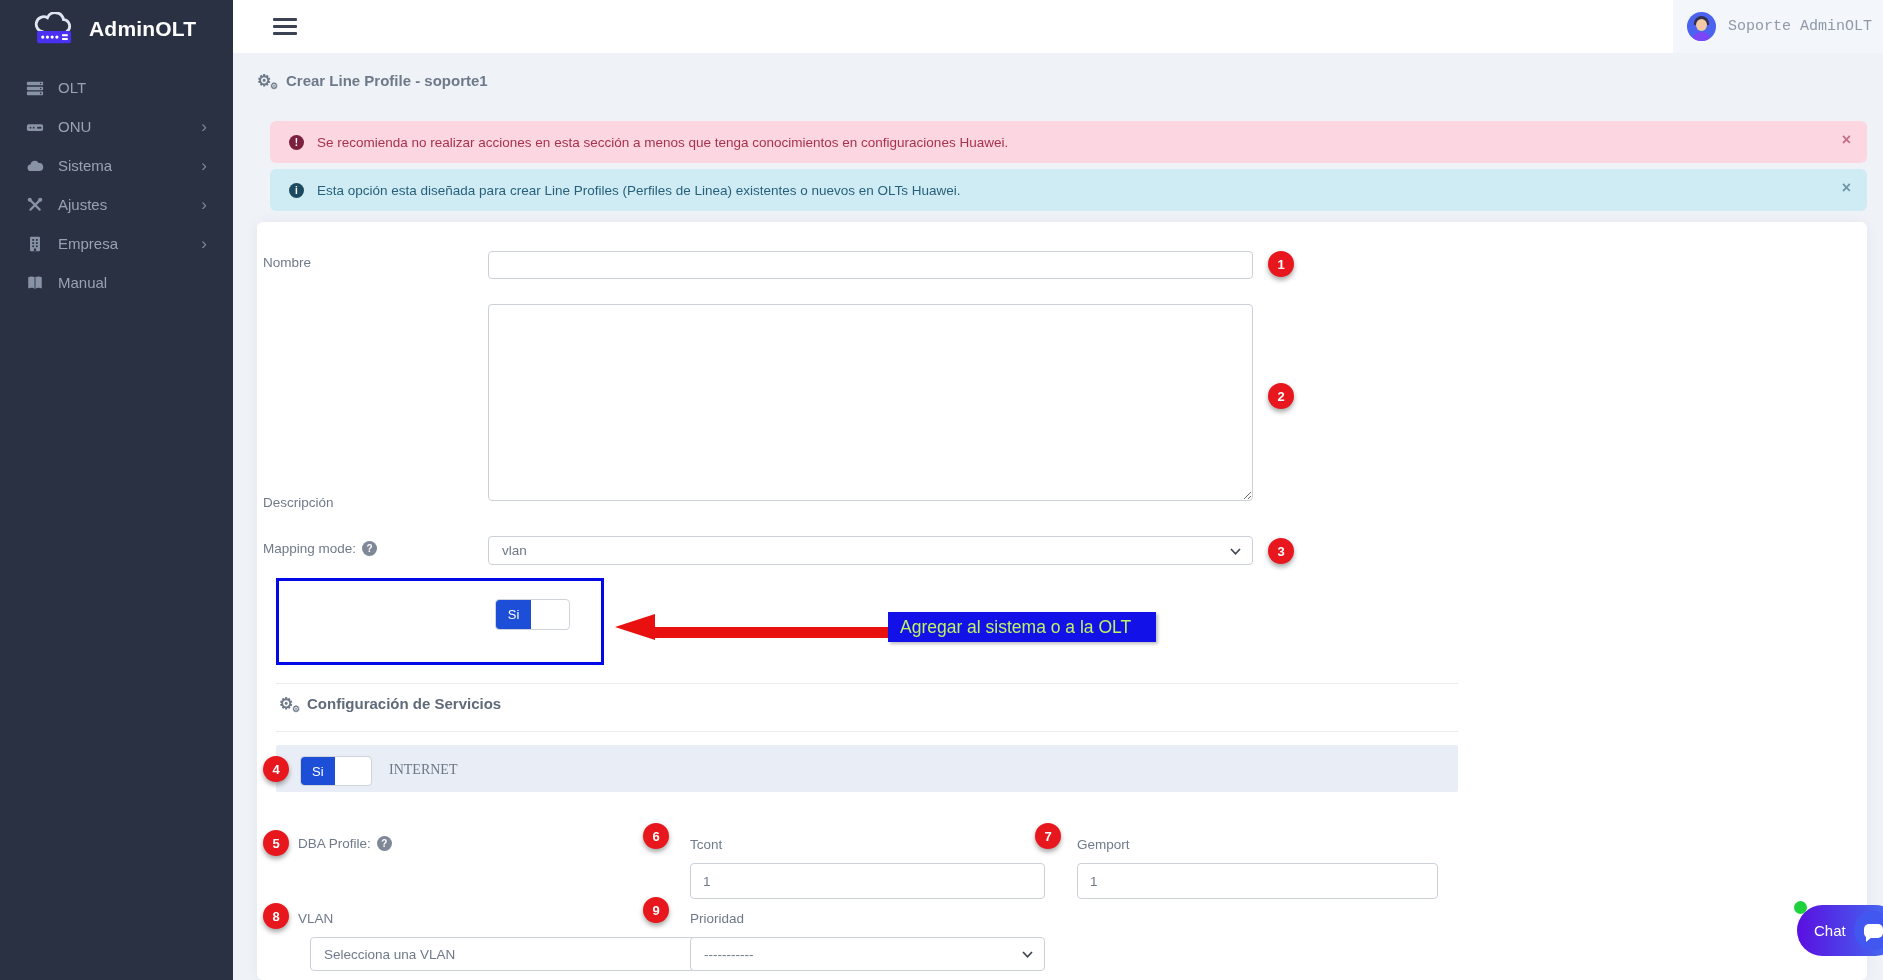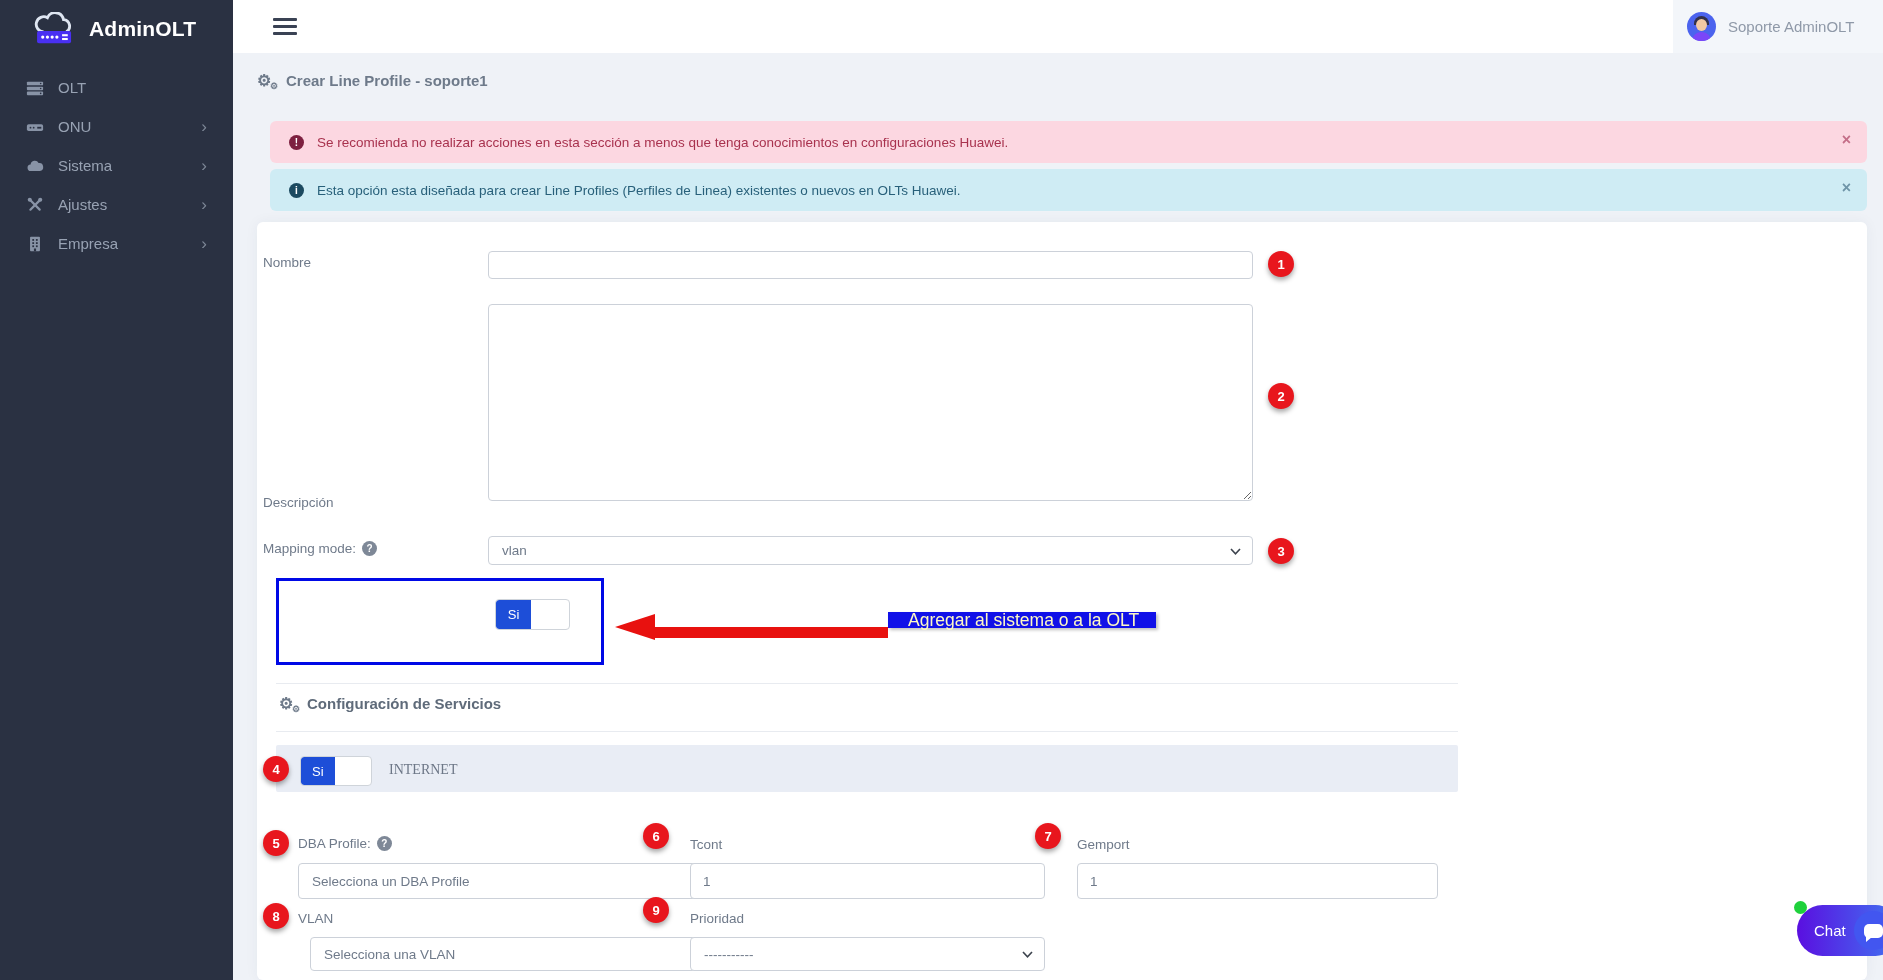--- a/index.html
+++ b/index.html
@@ -14,21 +14,21 @@
   .menu { margin-top:12px; }
   .menu-item { position:relative; display:flex; align-items:center; height:39px; padding-left:26px; cursor:pointer; }
   .menu-item .mi-icon { width:18px; height:18px; margin-right:14px; display:inline-flex; }
   .menu-item .mi-label { color:#98a2b3; font-size:15px; }
   .menu-item .mi-chevron { position:absolute; right:26px; color:#7d8796; font-size:17px; line-height:1; }
 
   
   .topbar { position:absolute; left:233px; top:0; width:1650px; height:53px; background:#ffffff; z-index:9; }
   .hamburger { position:absolute; left:40px; top:18px; width:24px; height:17px; cursor:pointer; display:flex; flex-direction:column; justify-content:space-between; }
   .hamburger span { display:block; width:24px; height:3.4px; background:#3a4254; border-radius:1px; }
-  .userblock { position:absolute; right:0; top:0; height:53px; width:210px; background:#f3f6fa; display:flex; align-items:center; gap:12px; padding-left:14px; cursor:pointer; }
+  .userblock { position:absolute; right:0; top:0; height:53px; width:210px; background:#f3f6fa; display:flex; align-items:center; gap:12px; padding-left:14px; cursor:pointer;font-family:Liberation Mono, monospace; }
   .avatar { width:29px; height:29px; border-radius:50%; background:#4b63ee; position:relative; overflow:hidden; flex:0 0 auto; }
   .avatar .hair { position:absolute; left:7px; top:4px; width:15px; height:9px; border-radius:8px 8px 0 0; background:#32304a; }
   .avatar .face { position:absolute; left:9px; top:7px; width:11px; height:12px; border-radius:50%; background:#f2c9a4; }
   .avatar .shirt { position:absolute; left:5px; top:20px; width:19px; height:10px; border-radius:9px 9px 0 0; background:#7b46f8; }
   .user-name { color:#8f99a8; font-size:15px; }
 
   
   .content { position:absolute; left:233px; top:53px; width:1650px; height:927px; }
   .page-title { position:absolute; left:24px; top:18px; display:flex; align-items:center; gap:9px; color:#6e7a8a; font-size:15px; font-weight:bold; }
   .gears { position:relative; display:inline-block; width:20px; height:18px; color:#6e7a8a; }
@@ -64,21 +64,21 @@
   .highlight-box { position:absolute; left:19px; top:356px; width:328px; height:87px; border:3px solid #0009e6; background:#fff; z-index:3; }
   #lbl-agregar { left:30px; top:364px; }
   #agregar-help { position:absolute; left:30px; top:384px; }
   .toggle { position:absolute; border:1px solid #cfd4da; border-radius:4px; background:#fff; overflow:hidden; cursor:pointer; z-index:4; }
   #toggle-agregar { left:238px; top:377px; width:75px; height:31px; }
   #toggle-internet { left:43px; top:534px; width:72px; height:30px; }
   .toggle .on-half { position:absolute; left:0; top:0; bottom:0; width:48%; background:#1d4ed8; color:#fff; display:flex; align-items:center; justify-content:center; font-size:13px; border-radius:3px 0 0 3px; }
 
   .arrow-shaft { position:absolute; left:395px; top:405px; width:236px; height:11px; background:#e8110f; z-index:3; }
   .arrow-head { position:absolute; left:358px; top:392px; width:0; height:0; border-top:13px solid transparent; border-bottom:13px solid transparent; border-right:40px solid #e8110f; z-index:3; }
-  .callout { position:absolute; left:631px; top:390px; width:268px; height:16px; background:#1111e8; color:#fef9c3; font-size:17.5px !important; display:flex; align-items:center; padding-left:20px; z-index:3; box-shadow:2px 2px 3px rgba(0,0,0,0.25); }
+  .callout { position:absolute; left:631px; top:390px; width:268px; height:30px; background:#1111e8; color:#bef264; font-size:17.5px !important; display:flex; align-items:center; padding-left:12px; z-index:3; box-shadow:2px 2px 3px rgba(0,0,0,0.25); }
 
   .divider { position:absolute; left:19px; width:1182px; height:1px; background:#e8ebf0; }
   #divider1 { top:461px; } #divider2 { top:509px; }
   .section-heading { position:absolute; left:22px; top:472px; display:flex; align-items:center; gap:8px; color:#5f6b7a; font-size:15px !important; font-weight:bold; }
   .section-heading span { font-size:15px; font-weight:bold; }
 
   .internet-bar { position:absolute; left:19px; top:523px; width:1182px; height:47px; background:#e9edf5; border-radius:2px; }
   #lbl-internet { left:132px; top:540px; font-size:14px; color:#6d7787;font-family:Liberation Serif, serif; }
 
   .num-badge { position:absolute; width:26px; height:26px; border-radius:50%; background:#e8161d; color:#fff; font-weight:bold; font-size:13px !important; display:flex; align-items:center; justify-content:center; box-shadow:0 3px 5px rgba(0,0,0,0.35); z-index:5; }
@@ -188,20 +188,29 @@
                 <rect x="11" y="8" width="2" height="2"></rect>
                 <rect x="7" y="11.5" width="2" height="2"></rect>
                 <rect x="11" y="11.5" width="2" height="2"></rect>
                 <rect x="8.8" y="15" width="2.4" height="3"></rect>
               </g>
             </svg>
         </span>
         <span class="mi-label">Empresa</span>
         <span class="mi-chevron">›</span>
       </div>
+      <div class="menu-item">
+        <span class="mi-icon">
+          <svg width="18" height="18" viewBox="0 0 20 20">
+              <path d="M10 4C8 2.5 5 2.5 2.5 3.5V16c2.5-1 5.5-1 7.5.6 2-1.6 5-1.6 7.5-.6V3.5C15 2.5 12 2.5 10 4z" fill="#8893a6"></path>
+              <line x1="10" y1="4.2" x2="10" y2="16.4" stroke="#2a3142" stroke-width="1"></line>
+            </svg>
+        </span>
+        <span class="mi-label">Manual</span>
+      </div>
     </nav>
   </aside>
 
   <header class="topbar">
     <div class="hamburger">
         <span></span>
         <span></span>
         <span></span>
       </div>
     <div class="userblock">
@@ -289,24 +298,20 @@
       <span class="num-badge" id="badge5">5</span>
       <label class="flabel" id="lbl-dba">
         <span>DBA Profile:</span>
         <span class="help-icon">?</span>
       </label>
       <span class="num-badge" id="badge6">6</span>
       <label class="flabel" id="lbl-tcont">Tcont</label>
       <span class="num-badge" id="badge7">7</span>
       <label class="flabel" id="lbl-gemport">Gemport</label>
 
-      <div class="fake-select" id="dba-select">
-        <span>Selecciona un DBA Profile</span>
-        <span class="tri-down"></span>
-      </div>
       <input class="txt-input" id="tcont-input" value="1" style="">
       <input class="txt-input" id="gemport-input" value="1" style="">
 
       <span class="num-badge" id="badge8">8</span>
       <label class="flabel" id="lbl-vlan">VLAN</label>
       <span class="num-badge" id="badge9">9</span>
       <label class="flabel" id="lbl-prioridad">Prioridad</label>
 
       <div class="fake-select" id="vlan-select">
         <span>Selecciona una VLAN</span>

